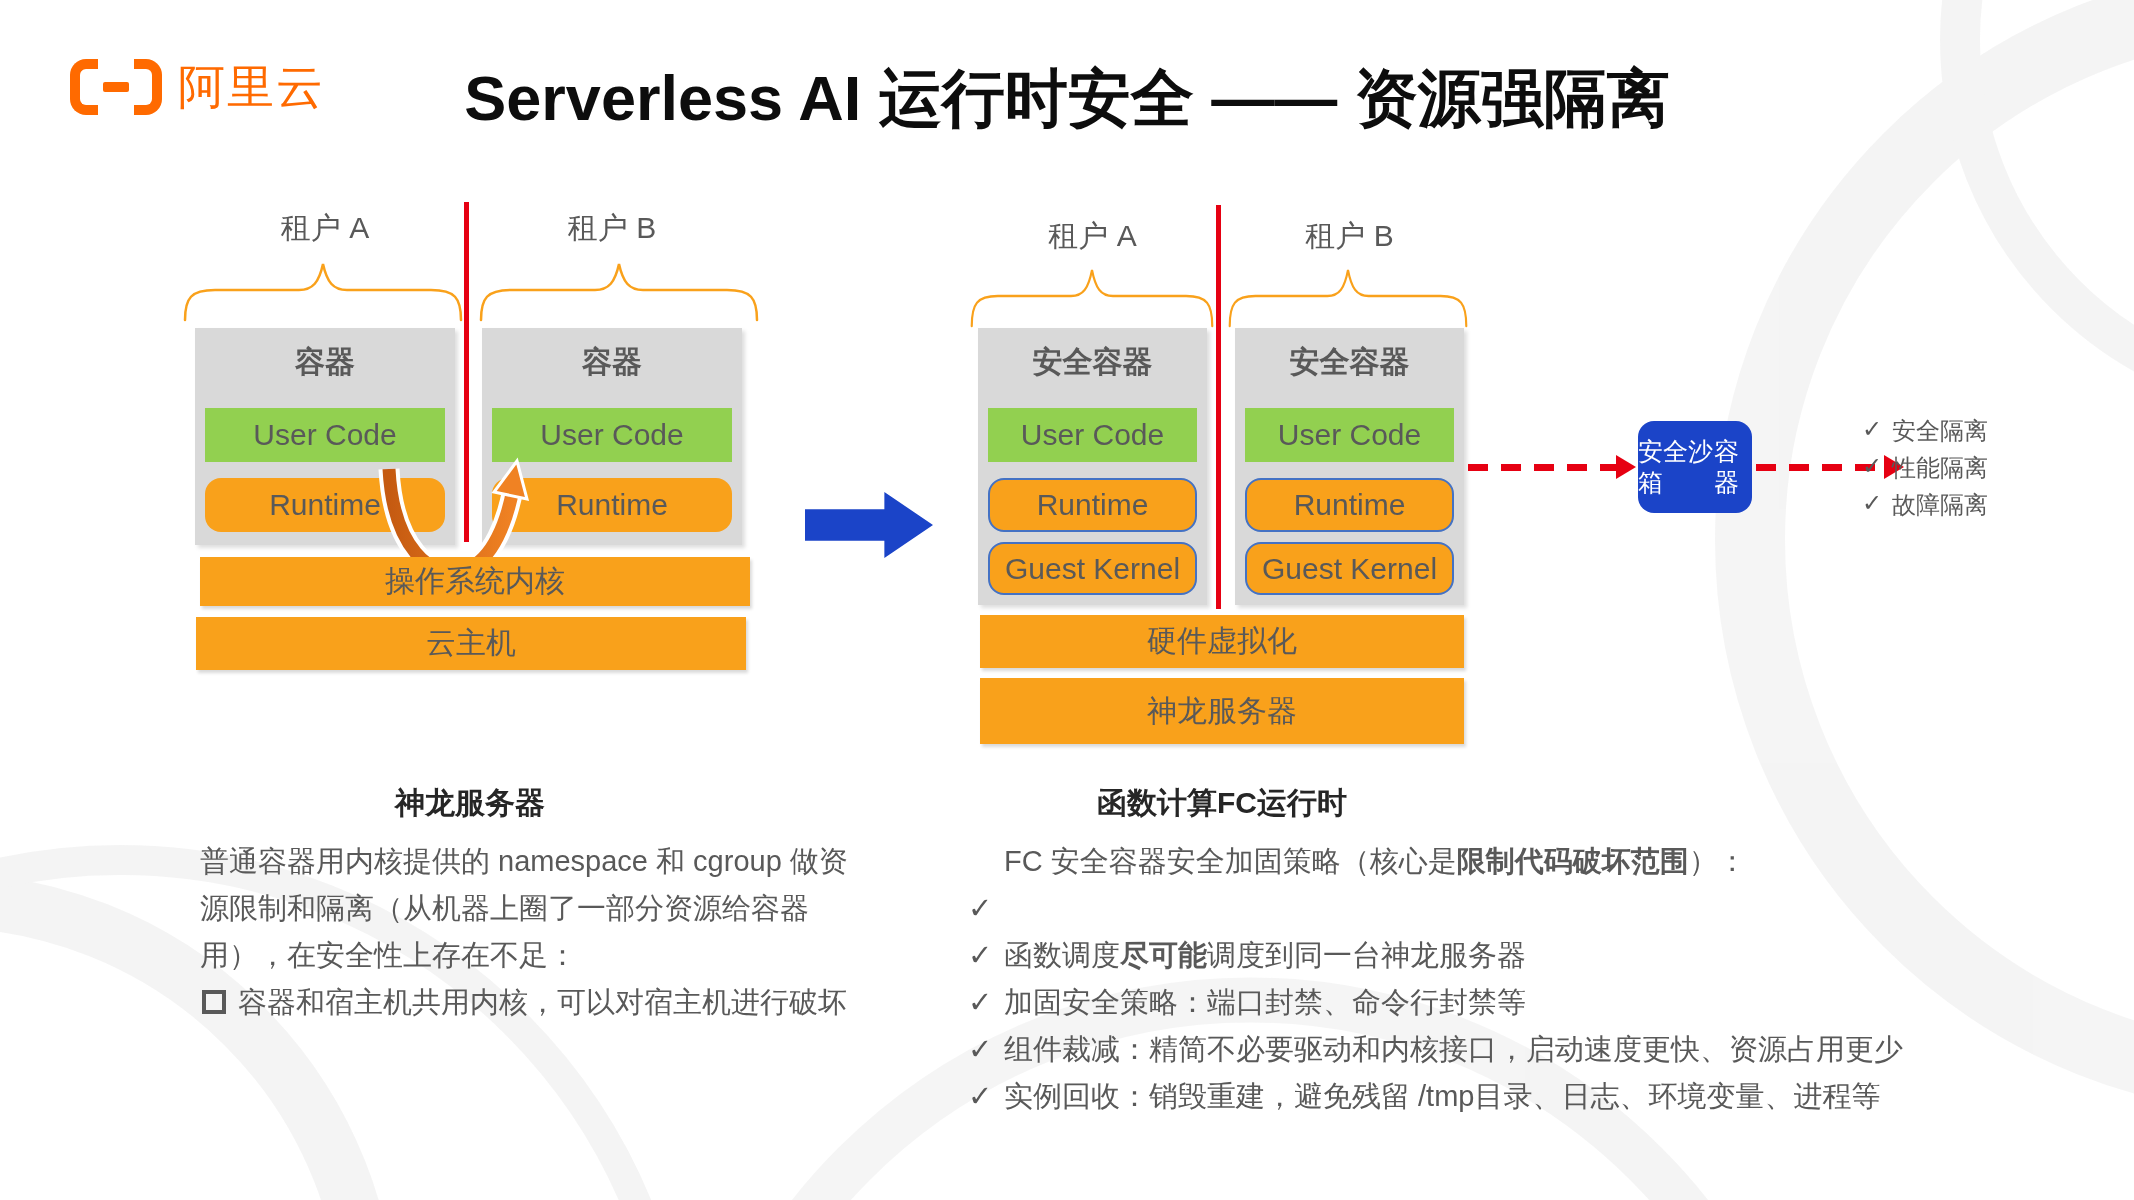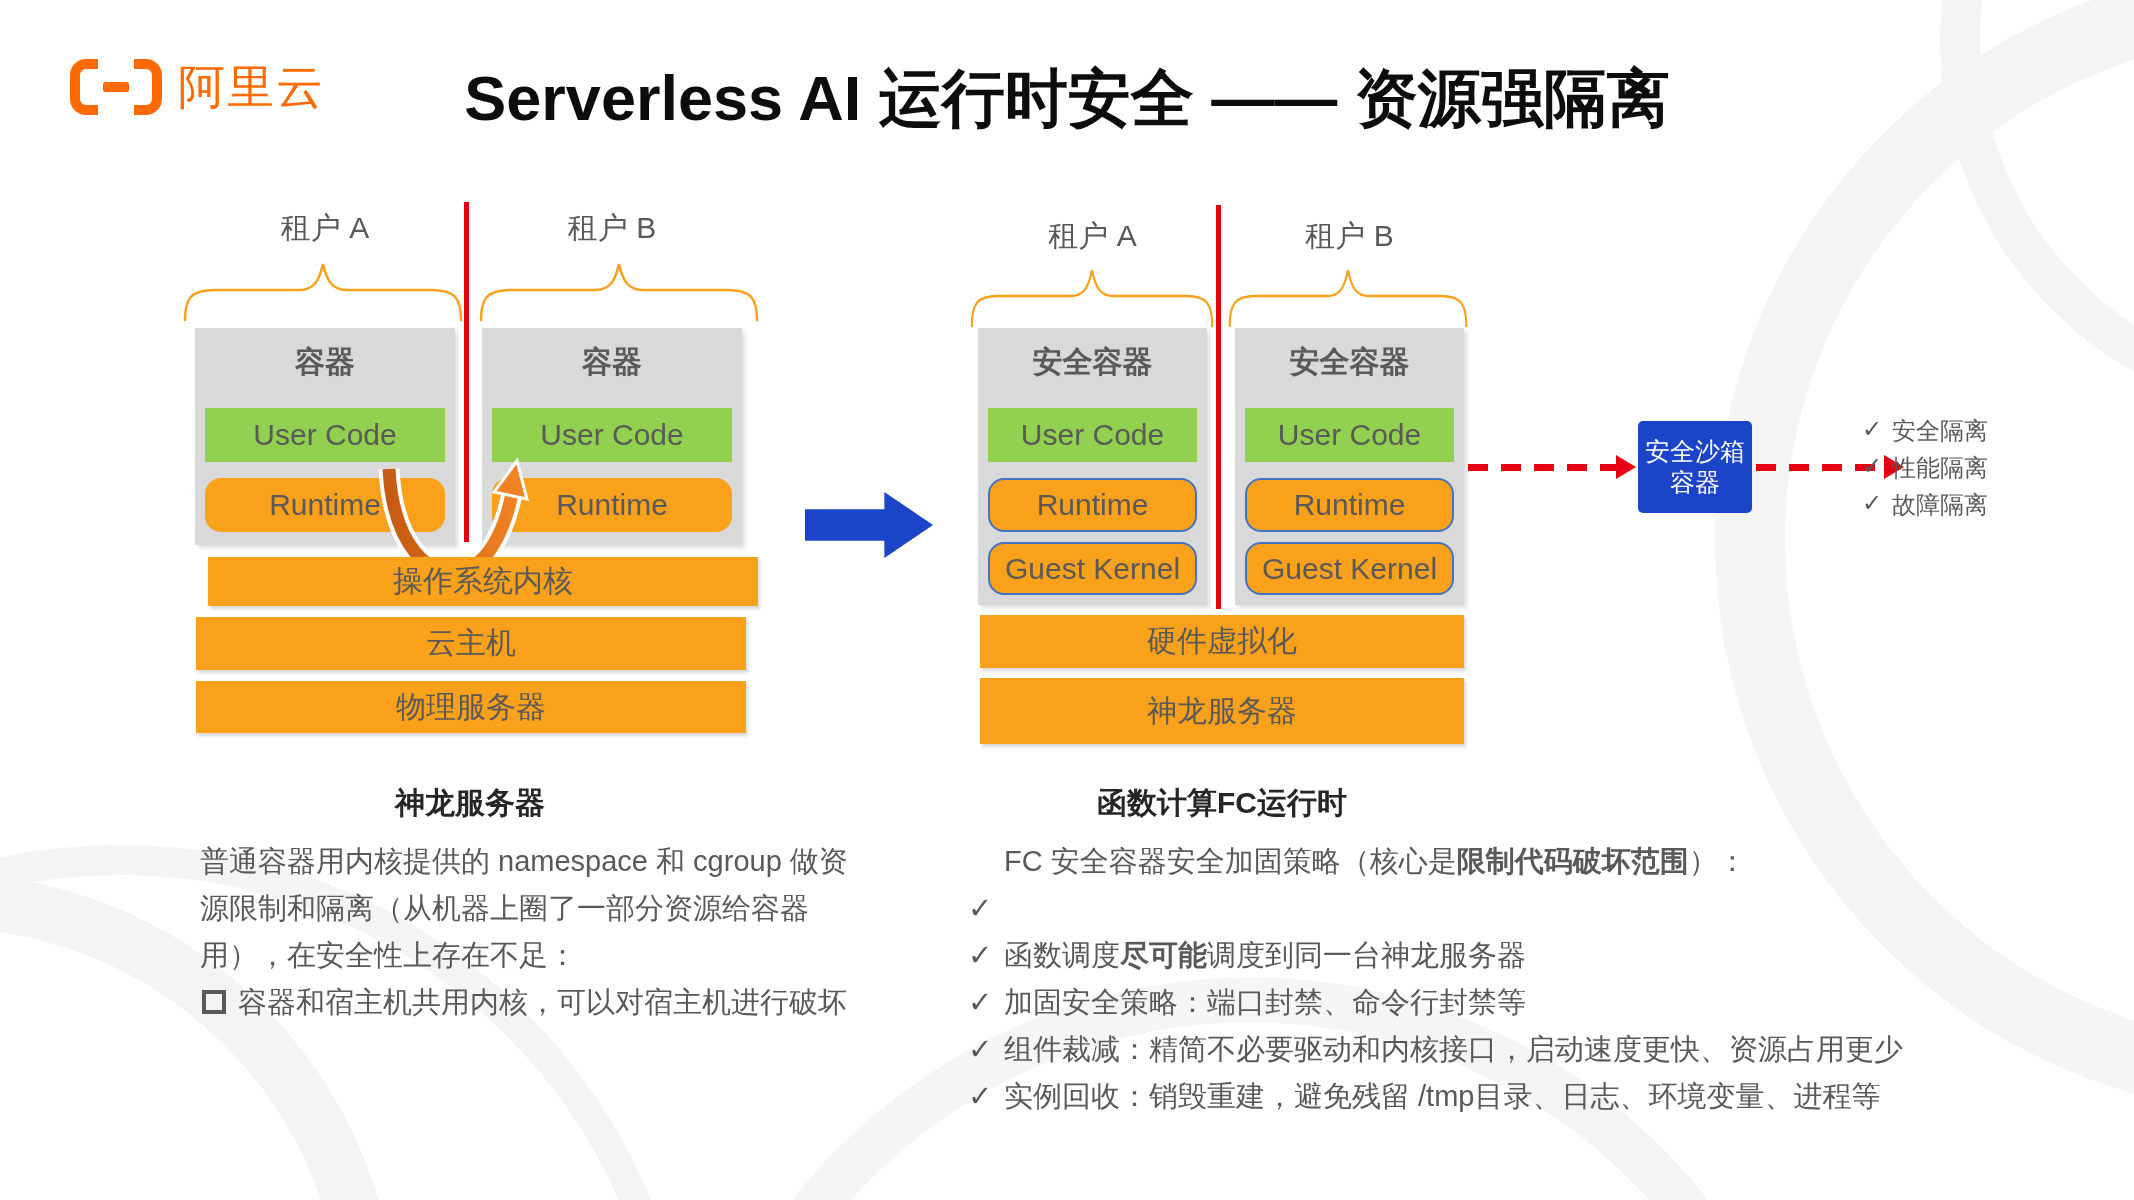--- a/index.html
+++ b/index.html
@@ -29,22 +29,22 @@
   
   .layer{position:absolute;background:var(--orange);display:flex;align-items:center;justify-content:center;font-size:30px;color:var(--text-gray);box-shadow:2px 3px 3px rgba(0,0,0,.15);}
   .caption{position:absolute;text-align:center;font-weight:bold;font-size:30px;color:#262626;}
   
   .big-arrow{position:absolute;left:805px;top:492px;width:128px;height:66px;background:var(--blue);
     clip-path:polygon(0 26%,62% 26%,62% 0,100% 50%,62% 100%,62% 74%,0 74%);}
   
   .dash-line{position:absolute;height:7px;background:repeating-linear-gradient(90deg,var(--red) 0 20px,transparent 20px 33px);}
   .dash-head{position:absolute;width:0;height:0;border-top:12px solid transparent;border-bottom:12px solid transparent;border-left:20px solid var(--red);}
   
-  .sandbox{position:absolute;left:1638px;top:421px;width:114px;height:92px;background:var(--blue);border-radius:5px;
-    display:flex;flex-direction:column;align-items:center;justify-content:center;color:#fff;font-size:25px;line-height:31px;}
+  .sandbox{position:absolute;left:1638px;top:421px;width:114px;height:92px;background:var(--blue);border-radius:16px;
+    display:flex;align-items:center;justify-content:center;color:#fff;font-size:25px;line-height:31px;}
   .benefit{position:absolute;left:1862px;font-size:24px;color:var(--text-gray);white-space:nowrap;display:flex;gap:10px;}
   
   .bodytext{position:absolute;font-size:29px;color:var(--text-gray);line-height:47px;}
   .brow{display:flex;align-items:flex-start;}
   .sqbullet{display:inline-block;width:16px;height:16px;border:4px solid var(--text-gray);margin:11px 12px 0 2px;flex:none;}
   .ck{flex:none;width:36px;}
   .indent{padding-left:36px;}
   b{font-weight:bold;}
 </style>
 </head>
@@ -99,23 +99,22 @@
       <linearGradient id="escGrad" x1="0" y1="0" x2="1" y2="0">
         <stop offset="0" stop-color="#C55A11"></stop>
           <stop offset="1" stop-color="#F08223"></stop>
       </linearGradient>
     </defs>
     <path d="M14,14 C18,90 55,128 92,114 C118,104 132,66 138,34" fill="none" stroke="#ffffff" stroke-width="21"></path>
     <path d="M14,14 C18,90 55,128 92,114 C118,104 132,66 138,34" fill="none" stroke="url(#escGrad)" stroke-width="13"></path>
     <polygon points="142,6 152,44 119,37" fill="#F08223" stroke="#ffffff" stroke-width="3"></polygon>
   </svg>
 
-  <div class="layer" style="left:208px;top:557px;width:550px;height:49px;">操作系统内核</div>
+  <div class="layer" style="left:200px;top:557px;width:550px;height:49px;">操作系统内核</div>
   <div class="layer" style="left:196px;top:617px;width:550px;height:53px;">云主机</div>
-  <div class="layer" style="left:196px;top:681px;width:550px;height:52px;">物理服务器</div>
 
   <div class="caption" style="left:195px;top:783px;width:550px;">神龙服务器</div>
 
   <div class="big-arrow"></div>
 
   <div class="tenant" style="left:978px;top:216px;width:229px;">租户 A</div>
   <div class="tenant" style="left:1235px;top:216px;width:229px;">租户 B</div>
 
   <svg class="brace" style="left:970px;top:266px;" width="244" height="62" viewBox="0 0 280 62" preserveAspectRatio="none">
     <path d="M2,60 C2,38 8,30 32,30 L116,30 C130,30 136,22 140,4 C144,22 150,30 164,30 L248,30 C272,30 278,38 278,60" fill="none" stroke="#F9A11B" stroke-width="2.5" stroke-linecap="round"></path>

